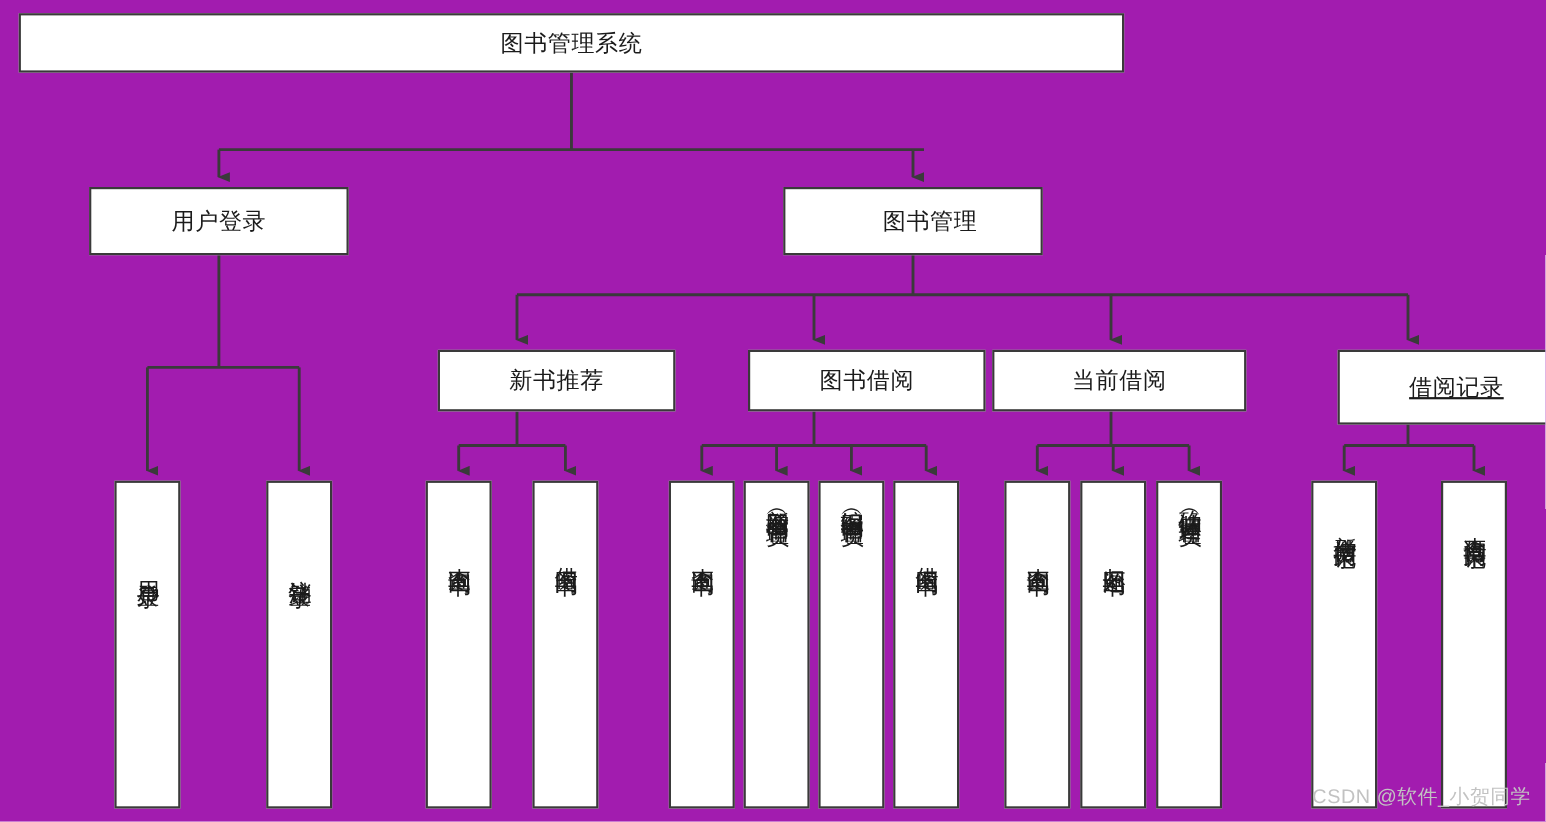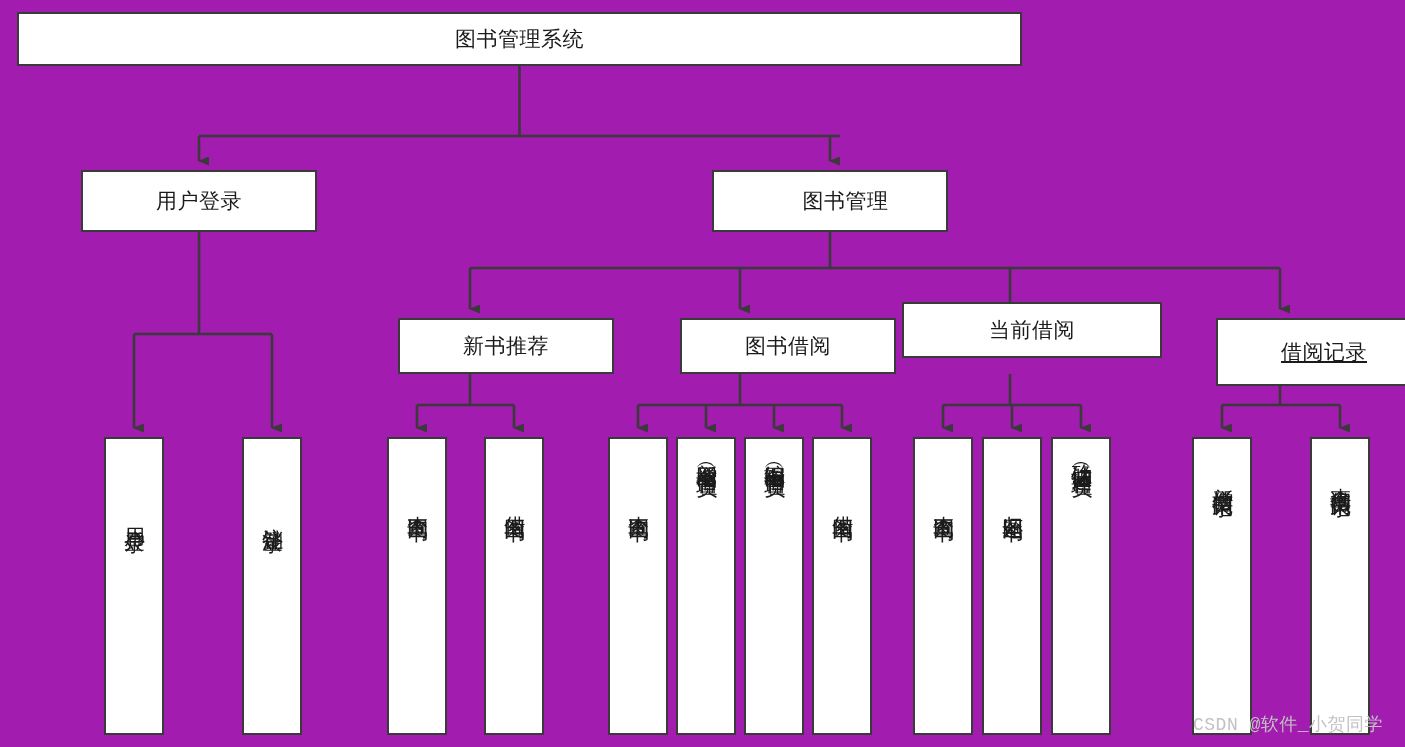--- a/index.html
+++ b/index.html
@@ -60,21 +60,21 @@
   }
   .watermark {
     position: absolute;
     left: 1193px;
     top: 712px;
     font-size: 18px;
     color: #c2c2c2;
     letter-spacing: 0.5px;
     white-space: nowrap;
     z-index: 5;
-    font-family: Liberation Mono, monospace;
+    font-family: Liberation Sans, sans-serif;
   }
 </style>
 </head>
 <body>
 
 <div id="diagram-root">
 
   <svg id="edge-layer" viewBox="0 0 1405 747" width="1405" height="747" xmlns="http://www.w3.org/2000/svg">
     <defs>
       <marker id="arrowhead" markerWidth="9" markerHeight="11" refX="4.5" refY="10" orient="auto" markerUnits="userSpaceOnUse">
@@ -136,21 +136,21 @@
   <div class="node node-h" style="left:712px; top:170px; width:236px; height:62px;padding-left:31px;">
     <span class="node-label">图书管理</span>
   </div>
 
   <div class="node node-h" style="left:362px; top:318px; width:216px; height:56px;margin-left:36px;">
     <span class="node-label">新书推荐</span>
   </div>
   <div class="node node-h" style="left:632px; top:318px; width:216px; height:56px;margin-left:48px;">
     <span class="node-label">图书借阅</span>
   </div>
-  <div class="node node-h" style="left:902px; top:302px; width:260px; height:56px;justify-content:center;">
+  <div class="node node-h" style="left:902px; top:318px; width:231px; height:56px;justify-content:center;">
     <span class="node-label">当前借阅</span>
   </div>
   <div class="node node-h" style="left:1216px; top:318px; width:216px; height:68px;text-decoration:underline;">
     <span class="node-label">借阅记录</span>
   </div>
 
   <div class="node node-v" style="left:104px; top:437px; width:60px; height:298px; padding-top:72px;">
     <span class="node-label">用户登录</span>
   </div>
   <div class="node node-v" style="left:242px; top:437px; width:60px; height:298px; padding-top:72px;">

